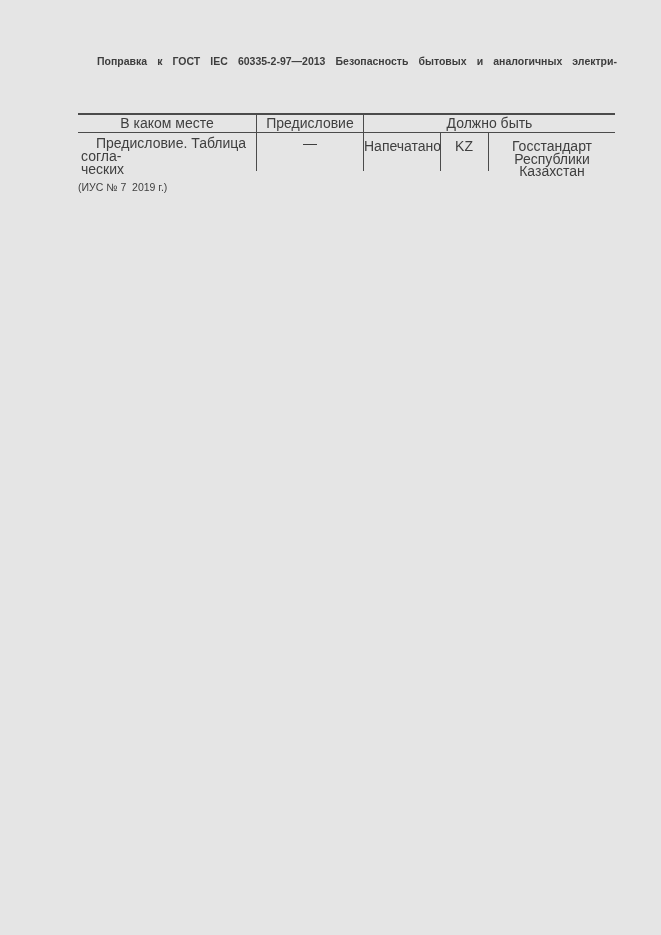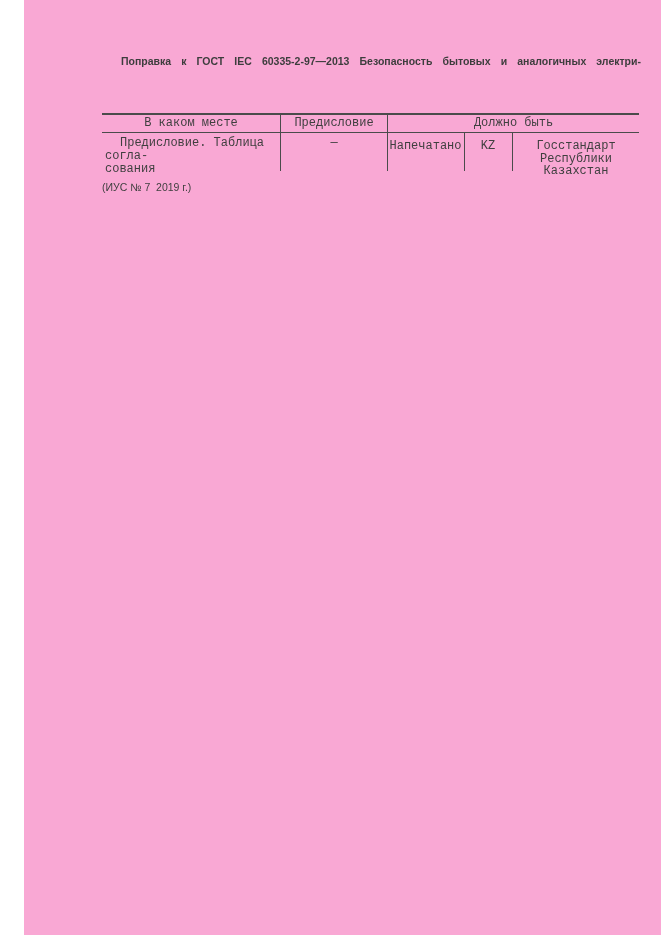--- a/index.html
+++ b/index.html
@@ -11,22 +11,21 @@
     width: 661px;
     height: 935px;
     position: relative;
     font-family: "Liberation Sans", "DejaVu Sans", sans-serif;
     color: #3d3d3d;
     overflow: hidden;
   }
   .page {
     position: absolute;
     inset: 0;
-    background: #f9a8d4;
-    margin-left: 24px;
+    background: #e5e5e5;
   }
   
   .doc-title {
     position: absolute;
     left: 78px;
     top: 54px;
     width: 539px;
     font-size: 10.5px;
     font-weight: bold;
     line-height: 15px;
@@ -48,24 +47,23 @@
   }
   .hline-top    { left: 78px;  top: 113px; width: 537px; height: 2px; }
   .hline-sep    { left: 78px;  top: 132px; width: 537px; height: 1.4px; }
   .vline-1      { left: 256px; top: 113px; width: 1.2px; height: 58px; }
   .vline-2      { left: 363px; top: 113px; width: 1.2px; height: 58px; }
   .vline-3      { left: 440px; top: 133px; width: 1.2px; height: 38px; }
   .vline-4      { left: 488px; top: 133px; width: 1.2px; height: 38px; }
 
   .cell {
     position: absolute;
-    font-size: 12px;
+    font-size: 14px;
     line-height: 13px;
     color: #3f3f3f;
-    font-family: Liberation Mono, monospace;
   }
   .center { text-align: center; }
 
   .th-place    { left: 78px;  top: 117px; width: 178px; }
   .th-printed  { left: 257px; top: 117px; width: 106px; }
   .th-shouldbe { left: 364px; top: 117px; width: 251px; }
 
   .td-place    { left: 81px;  top: 137px; width: 172px; text-align: left; }
   .td-place .ind { text-indent: 15px; }
   .td-printed  { left: 257px; top: 137px; width: 106px; }
@@ -100,21 +98,21 @@
     <div class="tline vline-2"></div>
     <div class="tline vline-3"></div>
     <div class="tline vline-4"></div>
 
     <div class="cell center th-place">В каком месте</div>
     <div class="cell center th-printed">Предисловие</div>
     <div class="cell center th-shouldbe">Должно быть</div>
 
     <div class="cell td-place">
       <div class="ind">Предисловие. Таблица согла-</div>
-      <div>сования</div>
+      <div>ческих</div>
     </div>
 
     <div class="cell center td-printed">—</div>
 
     <div class="cell center td-country">Напечатано</div>
 
     <div class="cell center td-code">KZ</div>
 
     <div class="cell center td-org">
       <div>Госстандарт</div>

